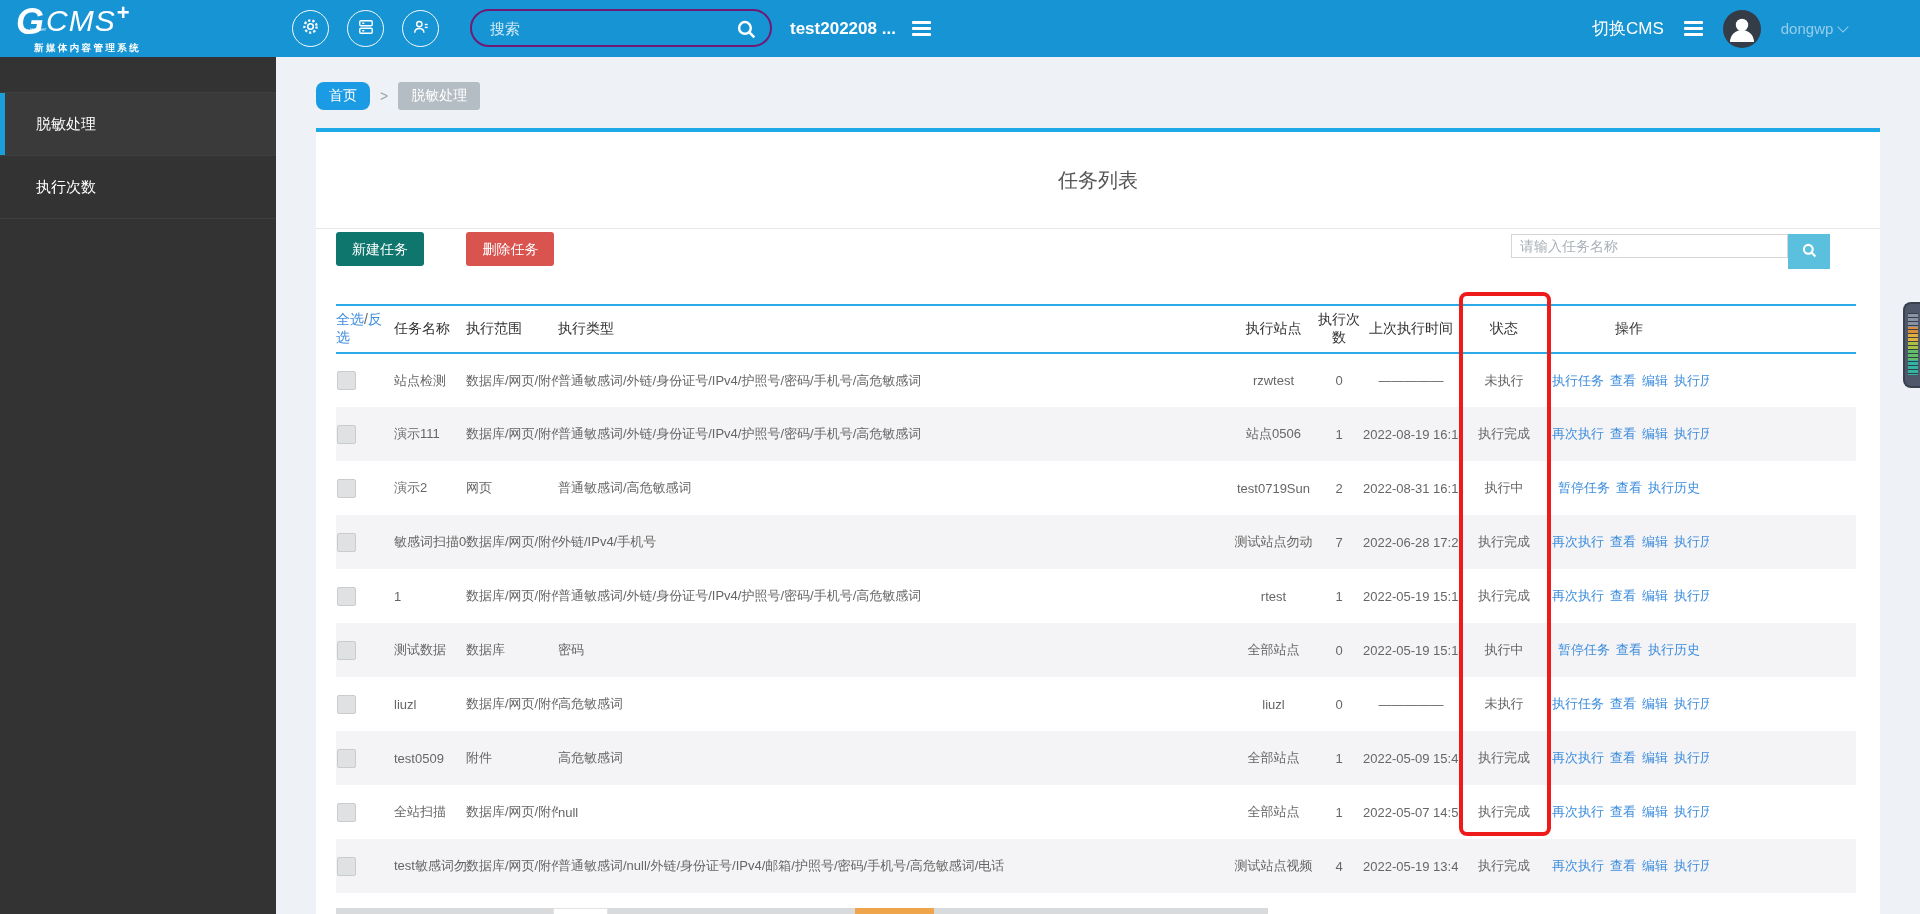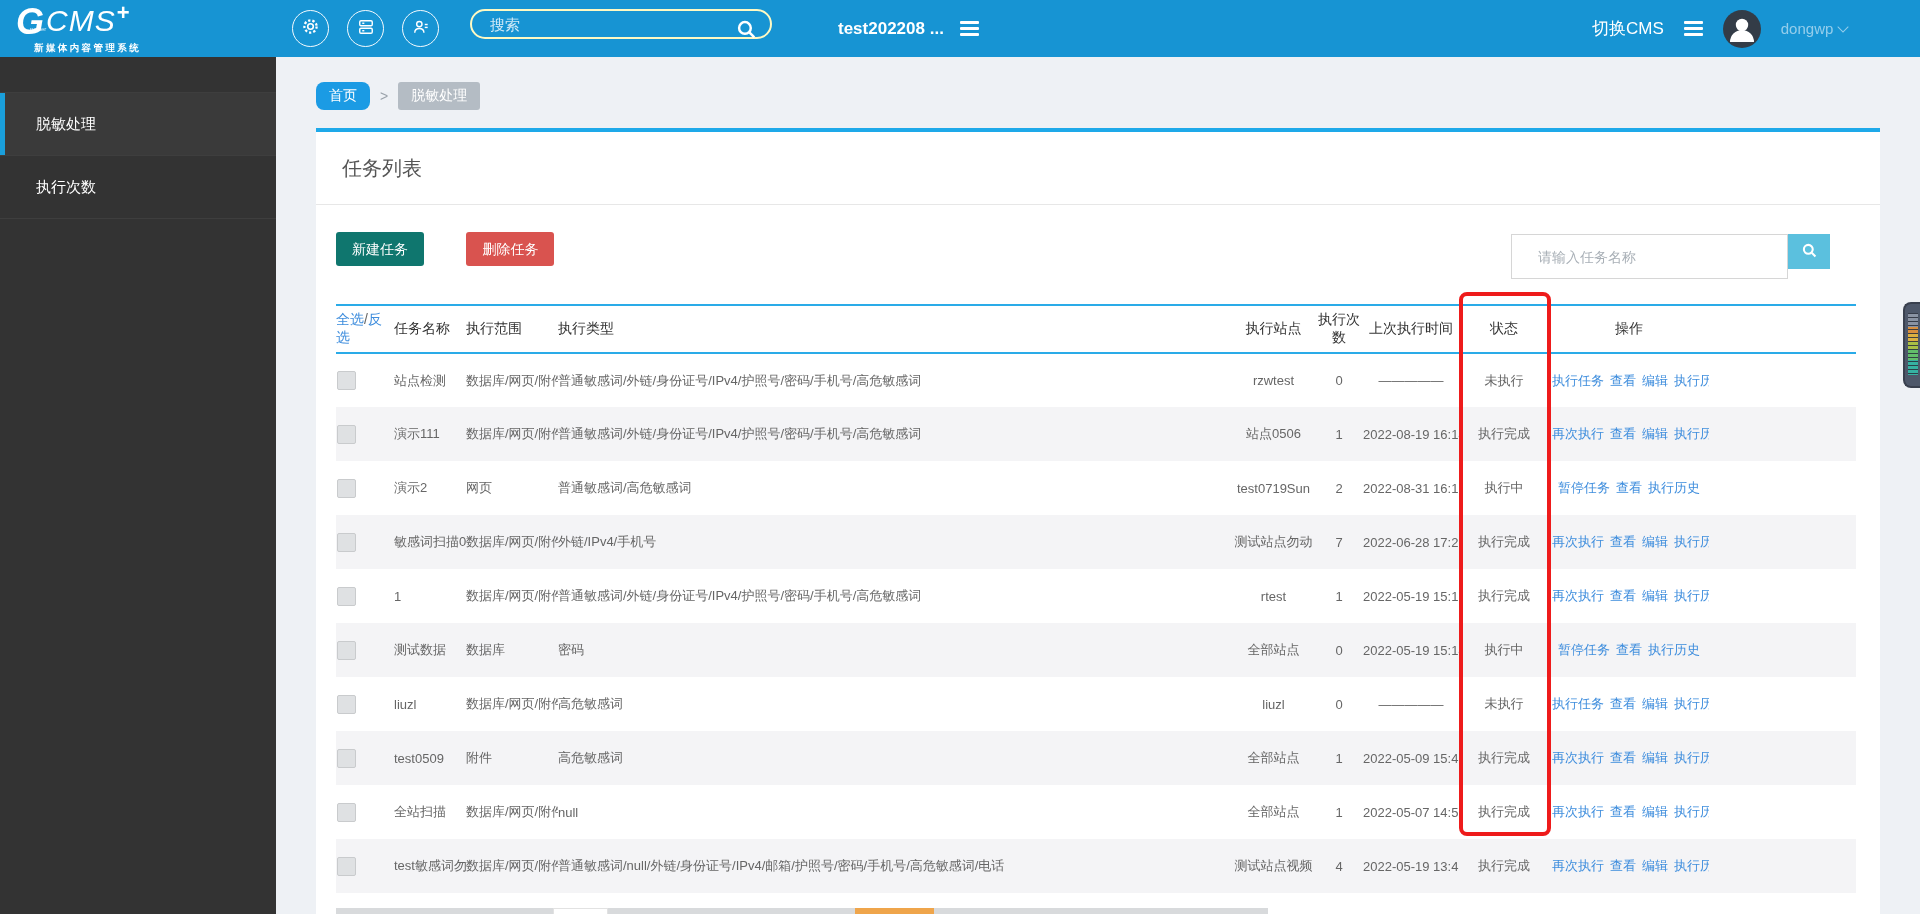--- a/index.html
+++ b/index.html
@@ -11,27 +11,27 @@
   .logo{position:absolute;left:16px;top:4px;cursor:pointer;}
   .logo-row{display:flex;align-items:flex-start;line-height:1;}
   .logo-g{font-size:36px;font-weight:700;font-style:italic;position:relative;}
   .logo-power{position:absolute;left:14px;top:22px;font-size:6px;font-style:normal;font-weight:400;opacity:.85;}
   .logo-brand{font-size:30px;font-style:italic;letter-spacing:1px;margin-left:2px;margin-top:2px;}
   .logo-plus{font-size:22px;font-weight:700;margin-left:1px;margin-top:-2px;}
   .logo-sub{font-size:9.5px;font-weight:700;letter-spacing:2.4px;margin-top:2px;margin-left:18px;white-space:nowrap;}
   .tb-icons{position:absolute;left:292px;top:10px;display:flex;gap:18px;}
   .tb-circle{width:37px;height:37px;border:1.6px solid rgba(255,255,255,.95);border-radius:50%;
              display:flex;align-items:center;justify-content:center;cursor:pointer;box-sizing:border-box;}
-  .tb-search{position:absolute;left:470px;top:9px;width:302px;height:30px;border:2px solid #fef9c3;border-radius:19px;box-sizing:border-box;}
+  .tb-search{position:absolute;left:470px;top:9px;width:302px;height:38px;border:2px solid #701a75;border-radius:19px;box-sizing:border-box;}
   .tb-search input{width:100%;height:100%;background:transparent;border:none;outline:none;color:#fff;
                    font-size:15px;padding:0 44px 0 18px;box-sizing:border-box;font-family:inherit;}
   .tb-search input::placeholder{color:rgba(255,255,255,.8);}
   .tb-search .mag{position:absolute;right:11px;top:6px;cursor:pointer;}
   .tb-site{position:absolute;left:790px;top:0;height:57px;display:flex;align-items:center;gap:16px;}
-  .tb-site-name{font-size:17px;font-weight:700;cursor:pointer;margin-left:48px;}
+  .tb-site-name{font-size:17px;font-weight:700;cursor:pointer;}
   .burger{display:inline-flex;flex-direction:column;gap:3px;cursor:pointer;}
   .burger i{display:block;width:19px;height:3px;background:#fff;border-radius:1px;}
   .tb-right{position:absolute;left:1592px;top:0;height:57px;display:flex;align-items:center;gap:20px;}
   .tb-switch{font-size:17px;cursor:pointer;}
   .avatar{width:38px;height:38px;border-radius:50%;background:#333c47;overflow:hidden;display:flex;
           align-items:center;justify-content:center;cursor:pointer;}
   .tb-user{font-size:15px;color:rgba(225,240,250,.62);cursor:pointer;display:flex;align-items:center;gap:6px;}
   .chev{width:7px;height:7px;border-right:1.6px solid rgba(225,240,250,.62);border-bottom:1.6px solid rgba(225,240,250,.62);
         transform:rotate(45deg);margin-top:-4px;}
 
@@ -46,30 +46,30 @@
 
   
   .main{position:absolute;left:276px;top:57px;right:0;bottom:0;overflow:hidden;}
   .crumbs{position:absolute;left:40px;top:25px;display:flex;align-items:center;font-size:14px;}
   .crumb-home{background:#1b9be4;color:#fff;padding:5px 13px;border-radius:8px;cursor:pointer;}
   .crumb-sep{color:#9aa2aa;margin:0 10px;}
   .crumb-cur{background:#b4bcc4;color:#fff;padding:5px 13px;border-radius:3px;cursor:pointer;}
 
   .panel{position:absolute;left:40px;right:40px;top:71px;height:900px;background:#fff;
          border-top:4px solid #1ea9e9;box-sizing:border-box;}
-  .panel-head{height:72px;line-height:72px;padding:0 26px;font-size:20px;color:#555;
-              border-bottom:1px solid #e7e7e7;}
+  .panel-head{height:72px;line-height:72px;padding:12px 26px;font-size:20px;color:#555;
+              border-bottom:1px solid #e7e7e7;text-align:center;}
   .toolbar{position:absolute;left:20px;top:100px;height:36px;}
   .btn{display:inline-block;height:34px;line-height:34px;padding:0 16px;border:none;border-radius:3px;
        color:#fff;font-size:14px;cursor:pointer;font-family:inherit;vertical-align:top;}
   .btn-green{background:#0f766e;}
   .btn-red{background:#d9534f;margin-left:38px;}
   .search-group{position:absolute;right:50px;top:102px;display:flex;}
-  .search-group input{width:277px;height:45px;border:1px solid #d6d6d6;box-sizing:border-box;outline:none;
-                      font-size:14px;color:#555;padding:0 26px;font-family:inherit;}
+  .search-group input{width:277px;height:24px;border:1px solid #d6d6d6;box-sizing:border-box;outline:none;
+                      font-size:14px;color:#555;padding:0 8px;font-family:inherit;}
   .search-group input::placeholder{color:#a9b0b7;}
   .search-btn{width:42px;height:35px;background:#5bc0de;border:none;cursor:pointer;display:flex;
               align-items:center;justify-content:center;}
 
   .table-wrap{position:absolute;left:20px;right:24px;top:172px;}
   table{width:100%;border-collapse:collapse;table-layout:fixed;border-top:2px solid #2aabe8;}
   thead tr{height:48px;border-bottom:2px solid #2aabe8;}
   th{font-size:14px;color:#333;font-weight:400;text-align:center;padding:0;}
   th.al,td.al{text-align:left;}
   tbody tr{height:54px;}

